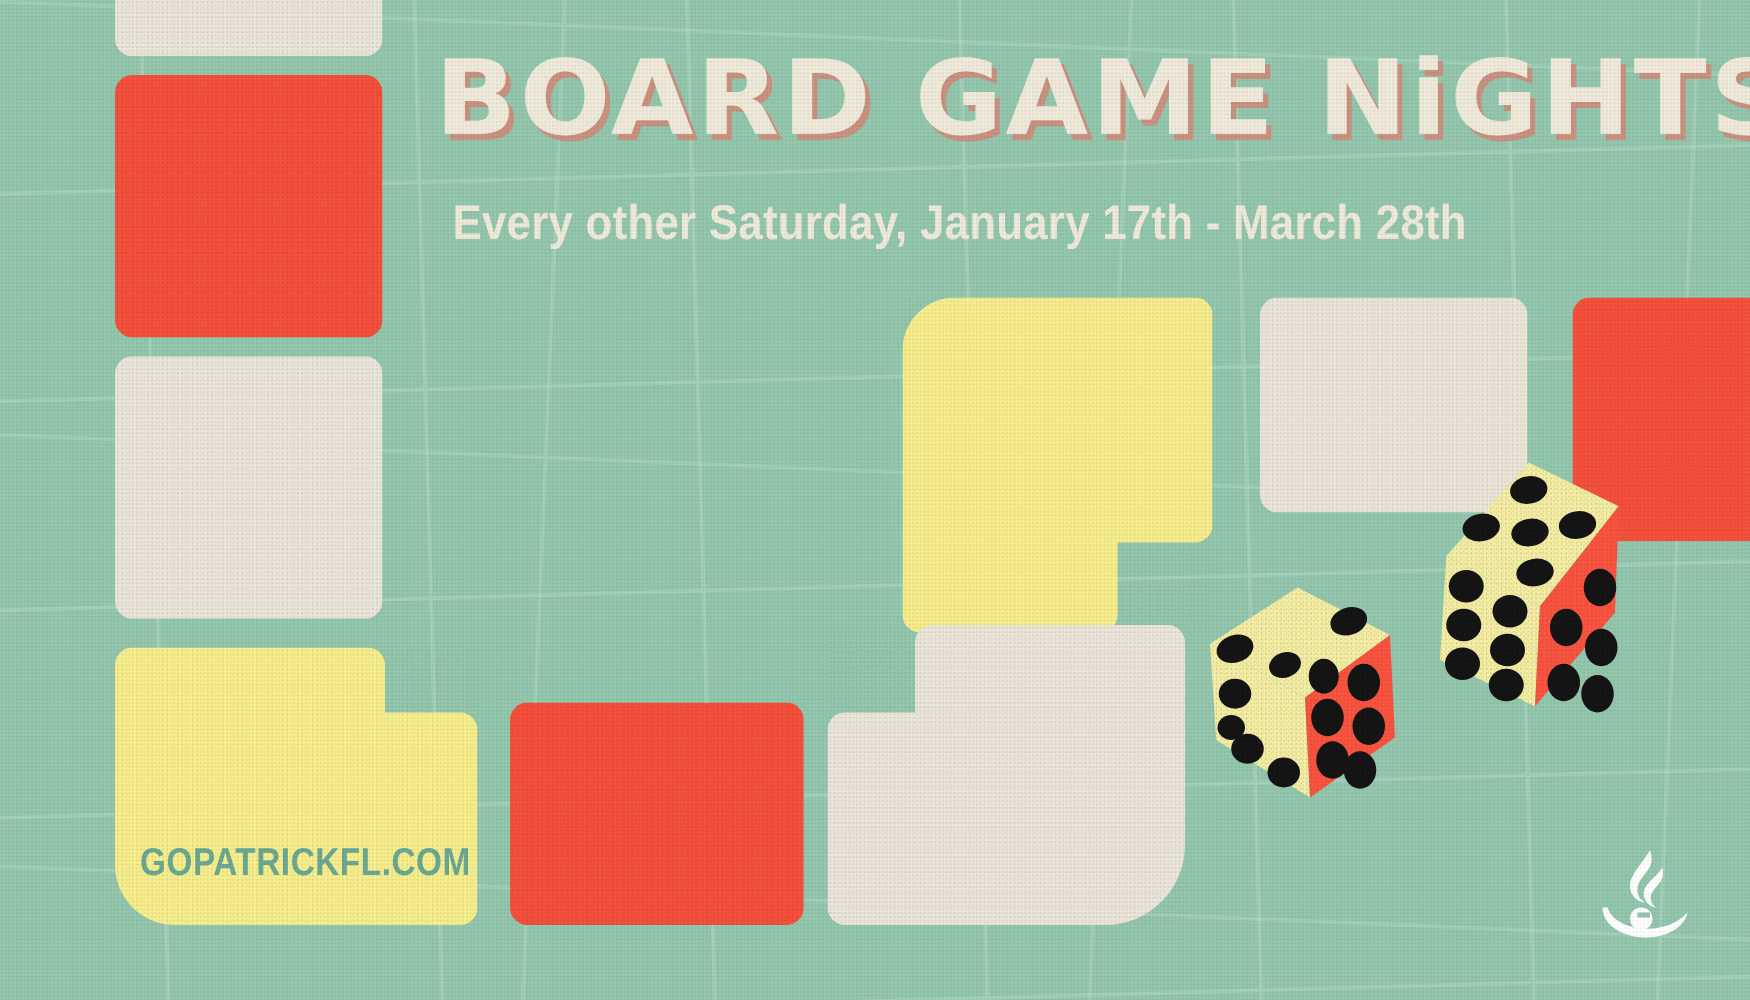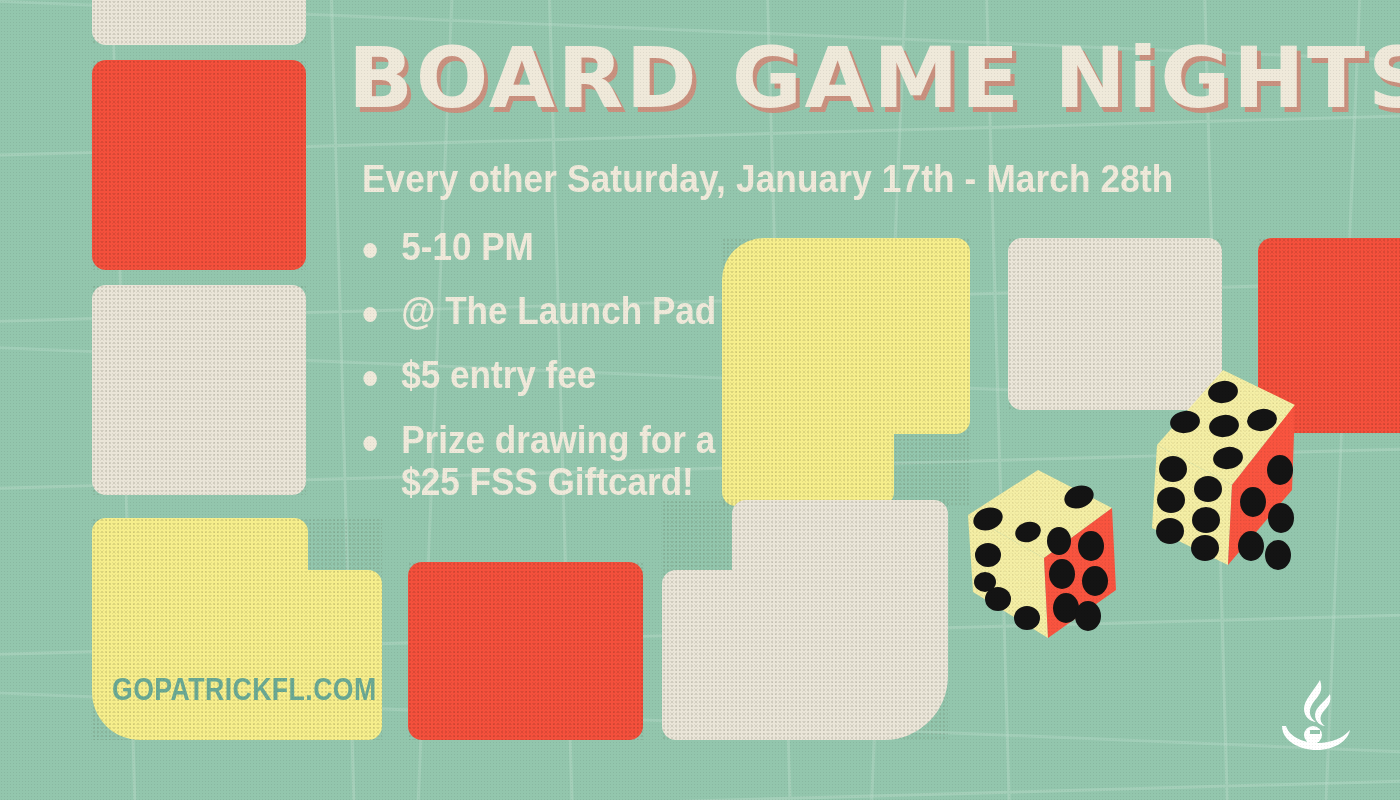--- a/index.html
+++ b/index.html
@@ -319,35 +319,20 @@
     <svg viewBox="0 0 190 195" preserveAspectRatio="none">
       <path fill="#F4503C" d="M14,0 H190 V195 H14 A14,14 0 0 1 0,181 V14 A14,14 0 0 1 14,0 Z"></path>
     </svg>
     <div class="tex-dots"></div>
   </div>
 
   <div class="content">
     <h1 class="title">BOARD GAME NiGHTS</h1>
     <div class="subtitle">Every other Saturday, January 17th - March 28th</div>
 
-    <ul class="bullets">
-      <li>
-        <span>5-10 PM</span>
-      </li>
-      <li>
-        <span>@ The Launch Pad</span>
-      </li>
-      <li>
-        <span>$5 entry fee</span>
-      </li>
-      <li>
-        <span>Prize drawing for a</span>
-        <span class="l2">$25 FSS Giftcard!</span>
-      </li>
-    </ul>
   </div>
 
   <div class="url-text">GOPATRICKFL.COM</div>
 
   <div class="dice-wrap">
     <svg viewBox="0 0 400 320">
       <defs>
         <pattern id="dieNoise" width="4" height="4" patternUnits="userSpaceOnUse">
           <rect width="4" height="4" fill="none"></rect>
           <circle cx="1" cy="1" r="0.55" fill="rgba(150,130,60,0.45)"></circle>

